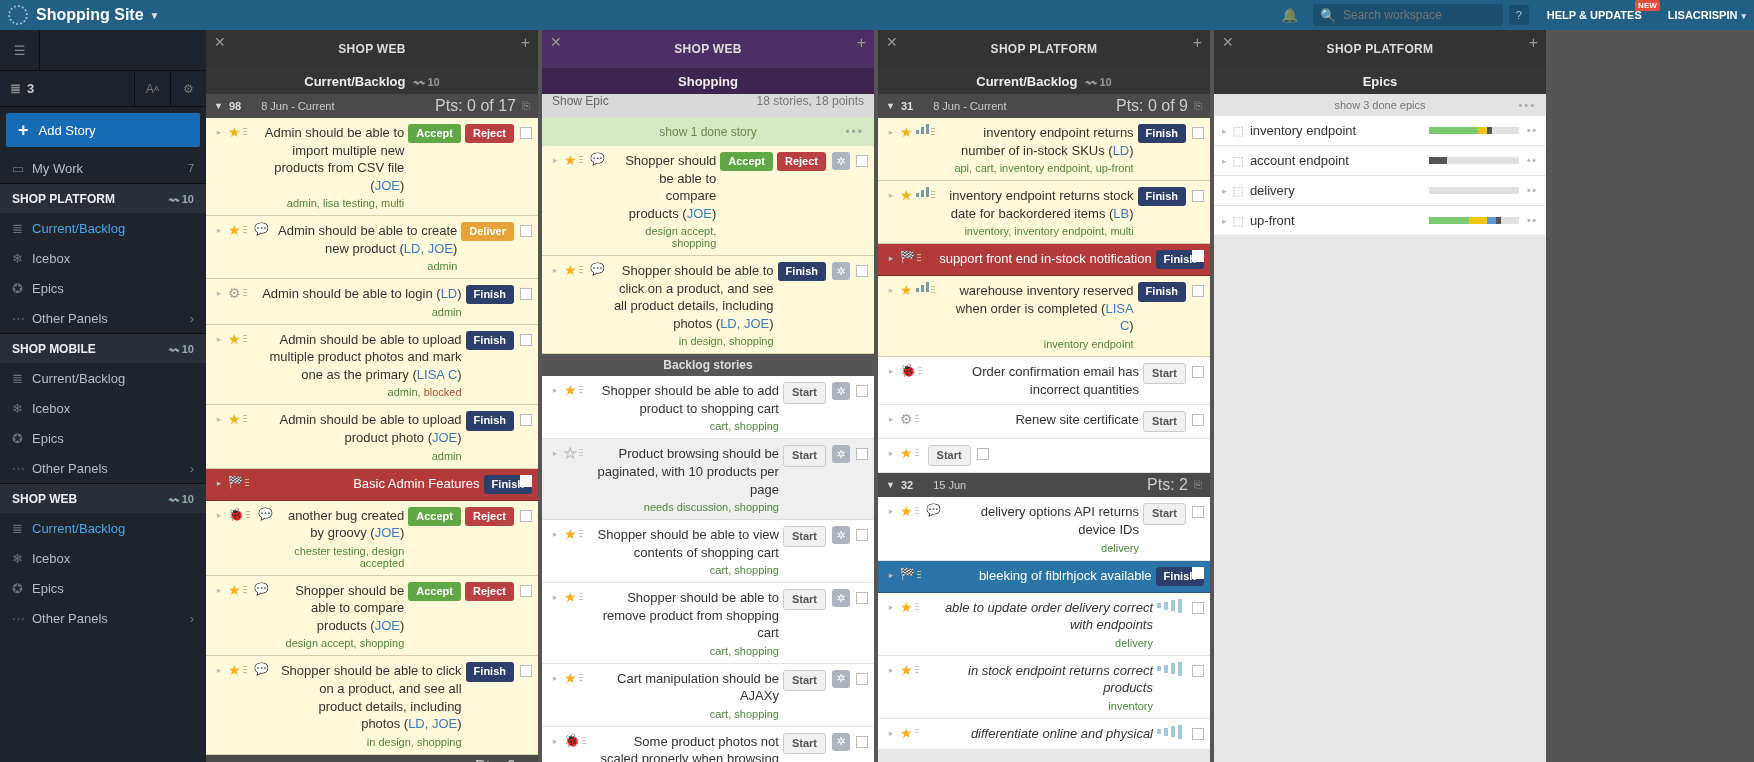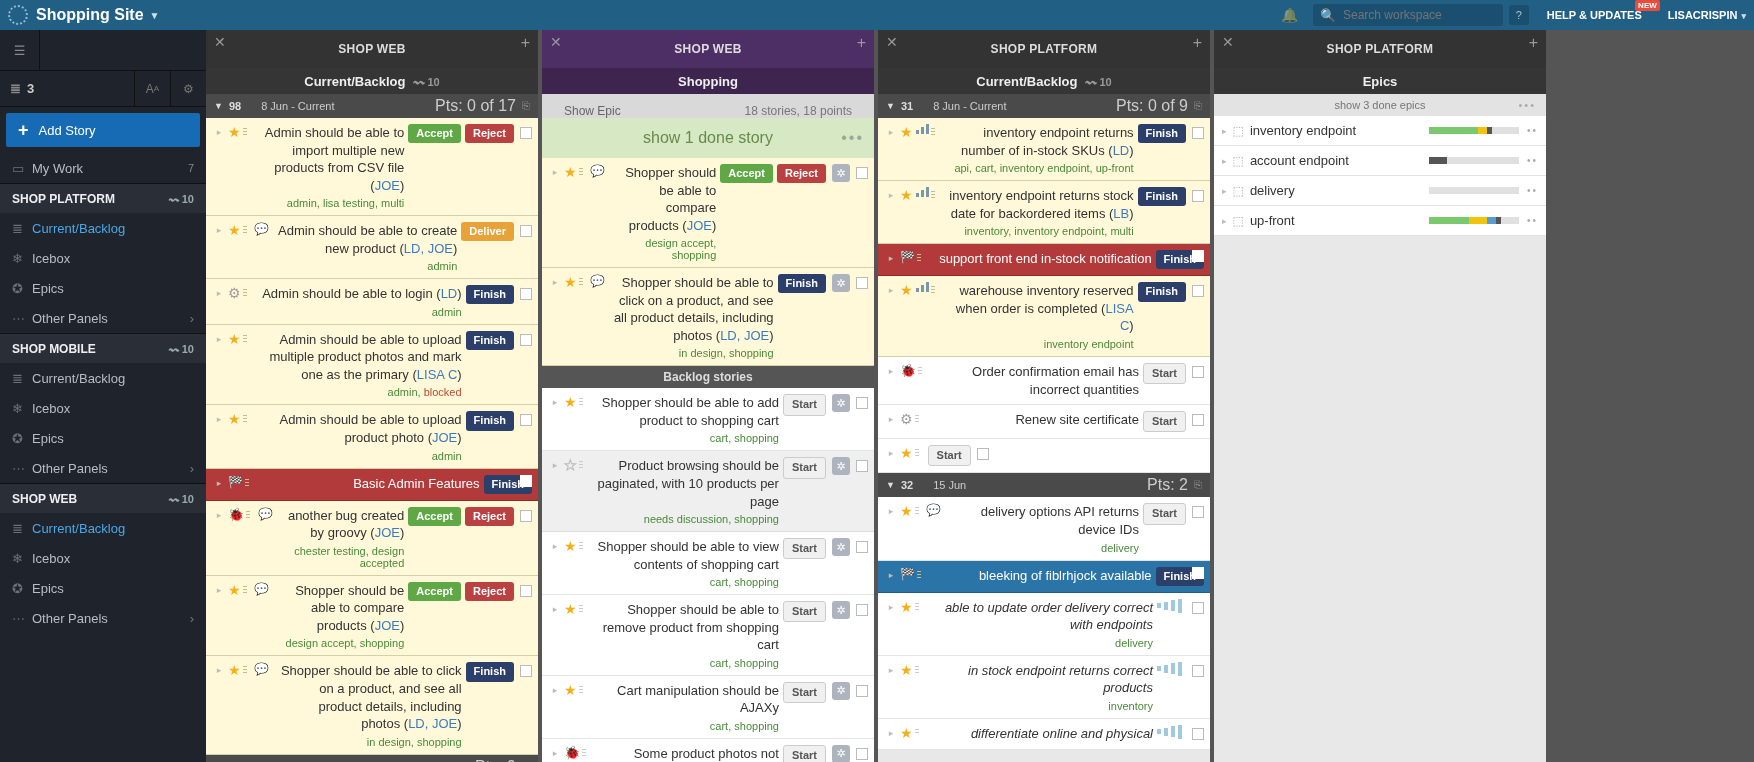--- a/index.html
+++ b/index.html
@@ -55,24 +55,24 @@
 .panel.purple .panel-hdr { background:#4d2f65; }
 .panel.purple .panel-sub { background:#3d2550; }
 .panel-body { flex:1; overflow-y:auto; }
 .iter-hdr { background:#4a4a4a; color:#ddd; height:24px; display:flex; align-items:center; padding:0 8px; font-size:11px; cursor:pointer; }
 .iter-hdr .arr { margin-right:6px; font-size:9px; }
 .iter-hdr .inum { font-weight:600; margin-right:20px; }
 .iter-hdr .idate { color:#ccc; }
 .iter-hdr .spacer { flex:1; }
 .iter-hdr .pts { color:#ccc; font-size:16px; }
 .iter-hdr .tt { margin-left:6px; opacity:.5; font-size:10px; }
-.epic-sub { background:#d9d9d9; color:#666; height:24px; display:flex; align-items:flex-end; padding:0 22px; font-size:12px; }
+.epic-sub { background:#d9d9d9; color:#666; height:24px; display:flex; align-items:flex-start; padding:0 10px; font-size:12px; }
 .epic-sub .spacer{flex:1}
 .epic-sub .einfo{color:#777;font-size:12px;}
-.done-row { background:#d7e8c4; color:#6a8a4a; height:40px; display:flex; align-items:center; justify-content:center; font-size:16px; position:relative; }
+.done-row { background:#d7e8c4; color:#6a8a4a; height:28px; display:flex; align-items:center; justify-content:center; font-size:12px; position:relative; }
 .done-row .dots { position:absolute; right:10px; color:#9a9; letter-spacing:2px; }
 .backlog-hdr { background:#555; color:#ddd; height:22px; display:flex;align-items:center;justify-content:center; font-size:12px; font-weight:600; }
 .show-done-epics { background:#e3e3e3; color:#777; height:22px; display:flex;align-items:center;justify-content:center; font-size:11px; position:relative;}
 .show-done-epics .dots{position:absolute;right:10px;color:#aaa;letter-spacing:2px;}
 
 .story { background:#fff9d9; border-bottom:1px solid #d6cfa8; padding:6px 6px 6px 4px; display:flex; align-items:flex-start; position:relative; }
 .story.gray { background:#efefef; border-bottom:1px solid #ddd; }
 .story.white { background:#fff; border-bottom:1px solid #e4e4e4; }
 .story.red { background:#b33a3a; color:#fff; border-bottom:1px solid #8a2a2a; }
 .story.blue { background:#2b74a8; color:#fff; border-bottom:1px solid #225d86; }

